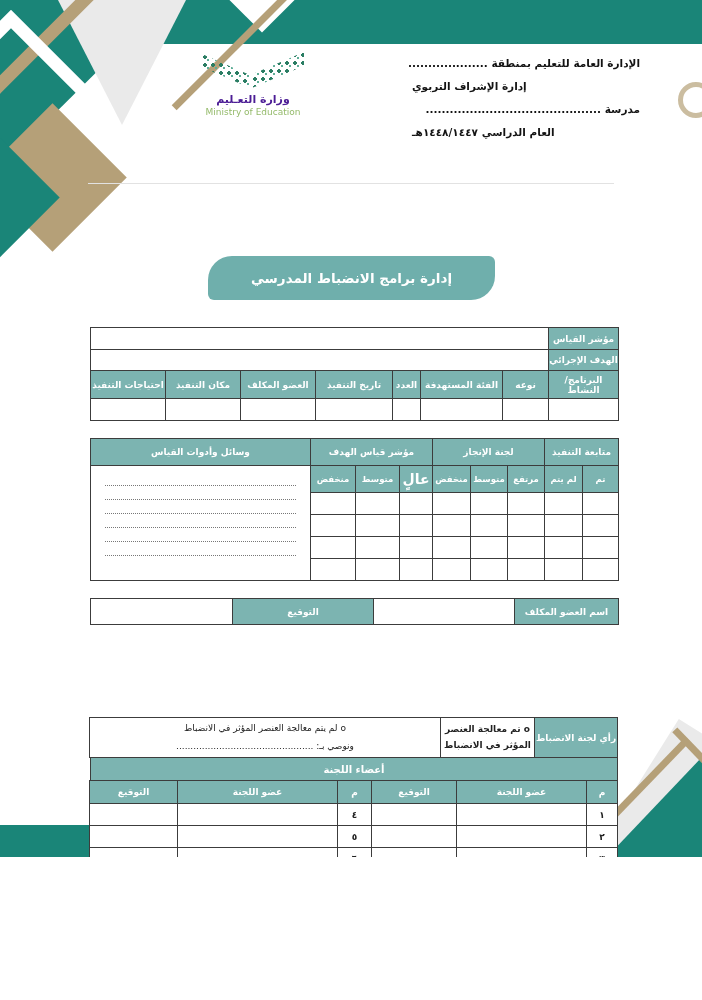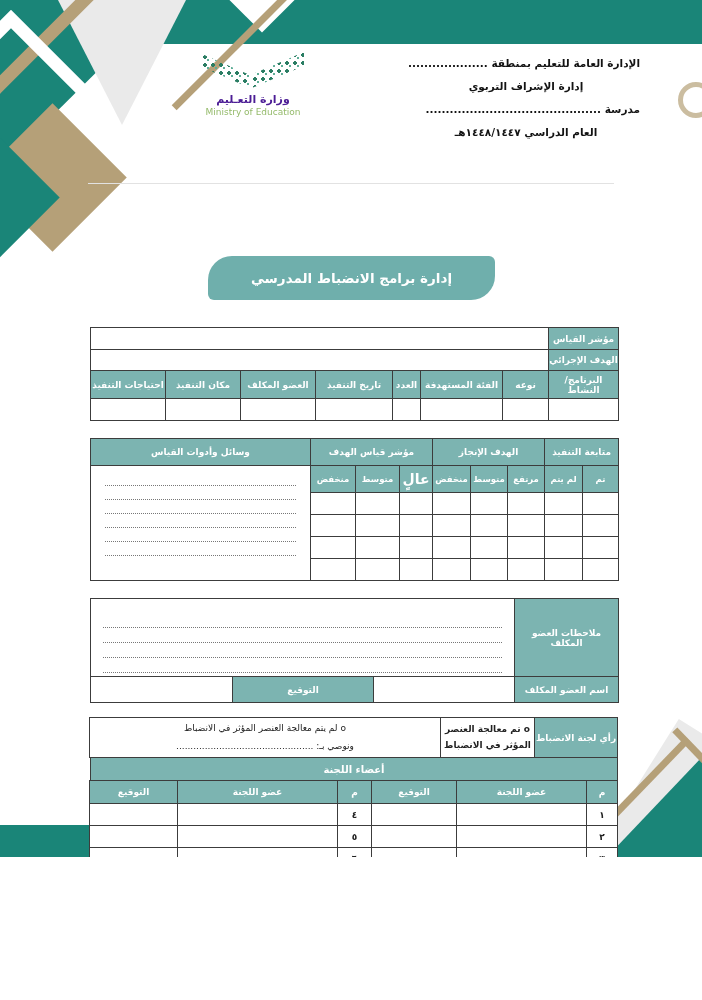--- a/index.html
+++ b/index.html
@@ -26,21 +26,21 @@
   .tl-notch-gold{position:absolute;left:150px;top:46px;width:165px;height:7px;background:#b5a078;
            transform:rotate(-45deg);}
   .tr-arc{position:absolute;right:-12px;top:82px;width:26px;height:26px;border:5px solid #cbbda0;
           border-radius:50%;z-index:2;}
 
   
   .hdr-text{position:absolute;top:52px;right:62px;width:228px;z-index:6;color:#131313;
             font-size:10.5px;font-weight:bold;}
   .hline{height:23px;line-height:23px;white-space:nowrap;}
   .ha-right{text-align:right;}
-  .ha-center{text-align:center;}
+  .ha-center{text-align:left;}
 
   .logo{position:absolute;top:50px;left:190px;width:126px;text-align:center;z-index:6;}
   .logo-mark{position:relative;height:44px;width:106px;margin:0 auto;}
   .wing{position:absolute;
         background-image:radial-gradient(circle at 3px 3px,#2a7d63 1.7px,transparent 1.9px),
                          radial-gradient(circle at 6px 6px,#5fae97 1.1px,transparent 1.3px);
         background-size:8px 8px;}
   .wl{left:2px;top:4px;width:48px;height:34px;clip-path:polygon(0 0,100% 62%,100% 100%,0 38%);}
   .wr{right:2px;top:2px;width:52px;height:36px;clip-path:polygon(0 62%,100% 0,100% 38%,0 100%);}
   .logo-ar{color:#4c1d95;font-size:11px;font-weight:bold;line-height:1.15;}
@@ -173,21 +173,21 @@
         <col style="width:37px">
       <col style="width:38px">
         <col style="width:33px">
         <col style="width:44px">
         <col style="width:45px">
         <col style="width:220px">
       </colgroup>
     <tbody>
         <tr style="height:27px;">
       <th colspan="2">متابعة التنفيذ</th>
-      <th colspan="3">الهدف الإنجاز</th>
+      <th colspan="3">لجنة الإنجاز</th>
       <th colspan="3">مؤشر قياس الهدف</th>
       <th>وسائل وأدوات القياس</th>
     </tr>
     <tr style="height:27px;">
       <th style="font-size:8.5px;">تم</th>
       <th style="font-size:8.5px;">لم يتم</th>
       <th style="font-size:8.5px;">مرتفع</th>
       <th style="font-size:8.5px;">متوسط</th>
       <th style="font-size:8.5px;">منخفض</th>
       <th style="font-size:14px;text-align:center;">عالٍ</th>
@@ -246,29 +246,20 @@
     </table>
 
   <table class="tbl abs" style="top:598px;">
     <colgroup>
         <col style="width:104px">
         <col style="width:141px">
         <col style="width:141px">
         <col style="width:142px">
       </colgroup>
     <tbody>
-        <tr style="height:78px;">
-      <th>ملاحظات العضو المكلف</th>
-      <td colspan="3" style="vertical-align:top;padding-top:14px;">
-        <div class="dl"></div>
-        <div class="dl"></div>
-        <div class="dl"></div>
-        <div class="dl"></div>
-      </td>
-    </tr>
     <tr style="height:26px;">
       <th>اسم العضو المكلف</th>
       <td></td>
       <th>التوقيع</th>
       <td></td>
     </tr>
   </tbody>
     </table>
 
   <div class="abs" style="top:717px;width:528px;">

